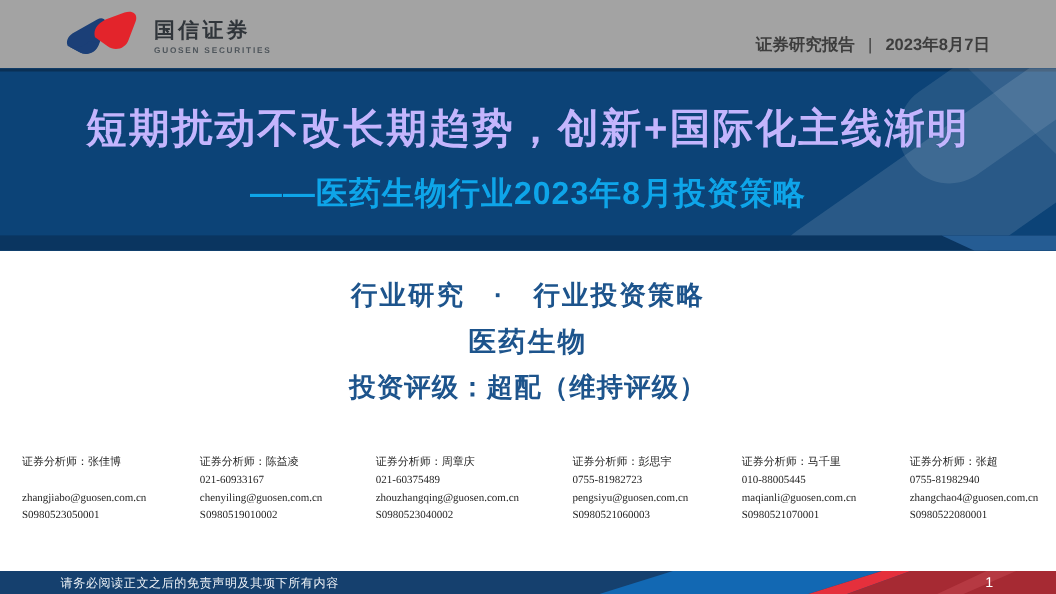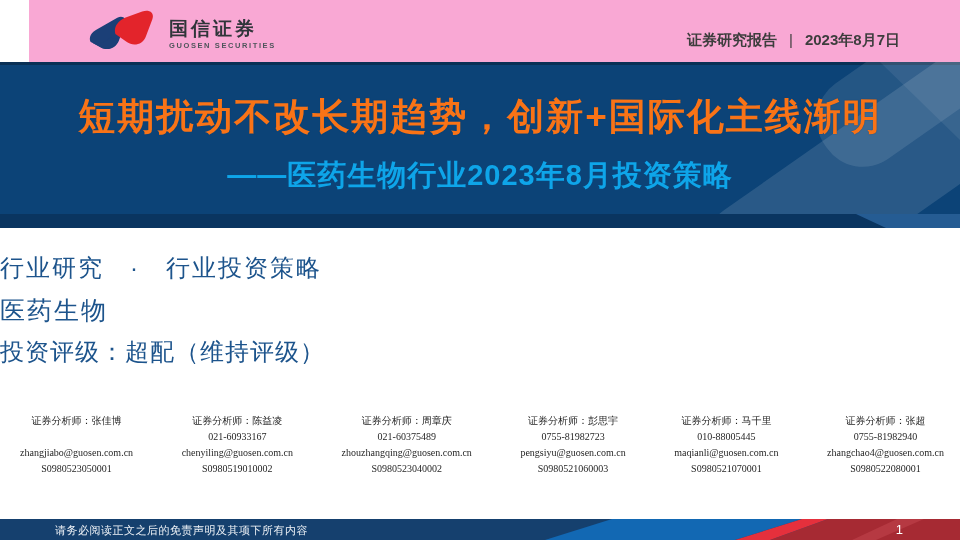--- a/index.html
+++ b/index.html
@@ -6,67 +6,67 @@
   .page {
     position: relative;
     width: 960px; height: 540px;
     background: #ffffff;
     overflow: hidden;
     font-family: "Liberation Sans", sans-serif;
     margin: 0 auto;
   }
 
   
-  .header { position: absolute; top: 0; left: 0; right: 0; height: 62px; background: #f9a8d4; margin-left: 29px; }
+  .header { position: absolute; top: 0; left: 0; right: 0; height: 62px; background: #a3a3a3; }
   .logo-wrap { position: absolute; left: 58px; top: 10px; display: flex; align-items: center; gap: 8px; }
   .logo-mark { width: 74px; height: 46px; }
   .brand-text { display: flex; flex-direction: column; justify-content: center; }
   .brand-cn { font-size: 19px; font-weight: bold; color: #30353a; letter-spacing: 3px; line-height: 24px; }
   .brand-en { font-size: 7.5px; font-weight: bold; color: #4e555b; letter-spacing: 1.6px; }
   .header-right {
     position: absolute; right: 60px; top: 31px;
     font-size: 15px; font-weight: bold; color: #3d3d3d; white-space: nowrap; text-align: center;
   }
   .header-right .sep { padding: 0 12px; color: #3d3d3d; font-weight: normal; }
 
   
   .banner { position: absolute; top: 62px; left: 0; width: 960px; height: 166px; background: #0c4377; }
   .banner-bg { position: absolute; top: 0; left: 0; }
   .banner-title {
     position: absolute; top: 30px; left: 0; width: 100%;
-    text-align: center; color: #f97316;
+    text-align: center; color: #c4b5fd;
     font-size: 37px; font-weight: bold; letter-spacing: 2px;
     text-shadow: 0 0 1px #0c4377;
     white-space: nowrap;
   }
   .banner-subtitle {
     position: absolute; top: 94px; left: 0; width: 100%;
     text-align: center; color: #0ea5e9;
     font-size: 29px; font-weight: bold; letter-spacing: 1px;
     white-space: nowrap;
   }
 
   
   .meta-line {
     position: absolute; left: 0; width: 100%;
-    font-weight: normal; color: #1d548c; white-space: pre;
+    text-align: center; font-weight: bold; color: #1d548c; white-space: pre;
   }
   .meta-line1 { top: 252px; font-size: 24px; letter-spacing: 2px; }
   .meta-line2 { top: 294px; font-size: 25px; letter-spacing: 2px; }
   .meta-line3 { top: 336px; font-size: 24px; letter-spacing: 1px; }
 
   
   .analysts {
     position: absolute; top: 413px; left: 20px; right: 16px;
     display: flex; justify-content: space-between;
     font-family: "Liberation Serif", serif;
     font-size: 10px; color: #1f1f1f;
   }
   .analyst { flex: 0 0 auto; }
-  .a-line { line-height: 16px; min-height: 16px; white-space: nowrap; text-align: center; }
+  .a-line { line-height: 16px; min-height: 16px; white-space: nowrap; }
 
   
   .footer { position: absolute; bottom: 0; left: 0; width: 913px; height: 21px; }
   .footer-bg { position: absolute; top: 0; left: 0; }
   .footer-disclaimer {
     position: absolute; left: 55px; top: 3.5px;
     font-size: 11px; color: #eef2f7; letter-spacing: 0.5px; white-space: nowrap;
   }
   .footer-page {
     position: absolute; right: 10px; top: 3px;

